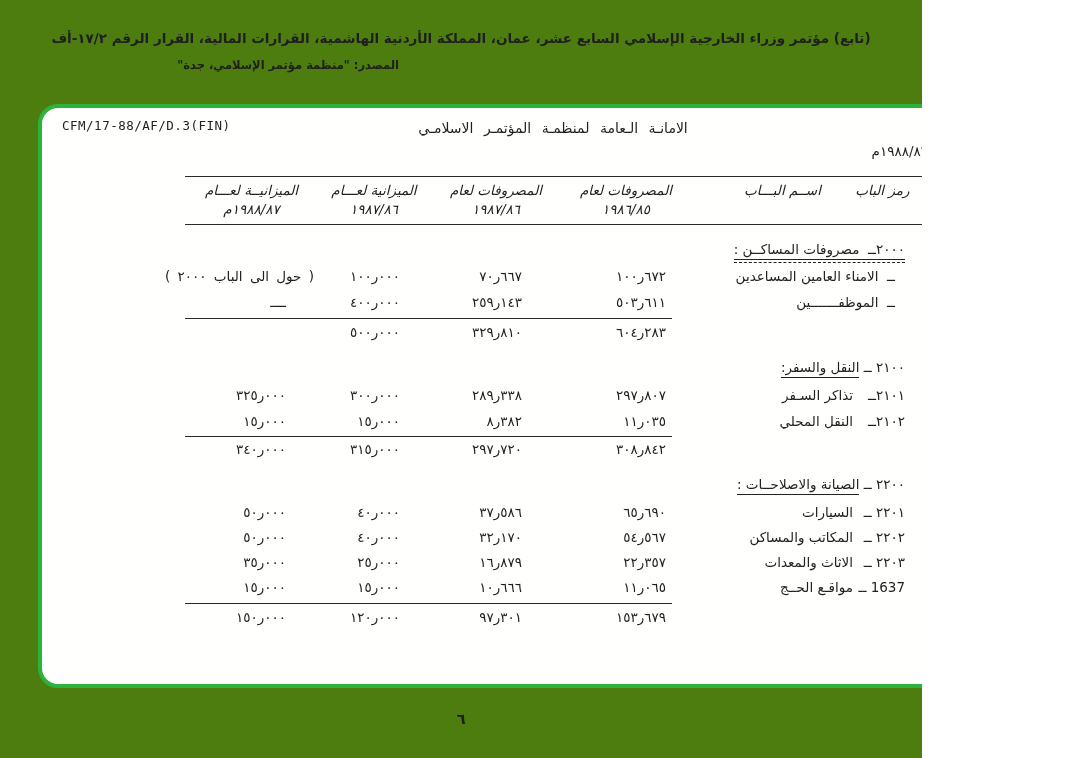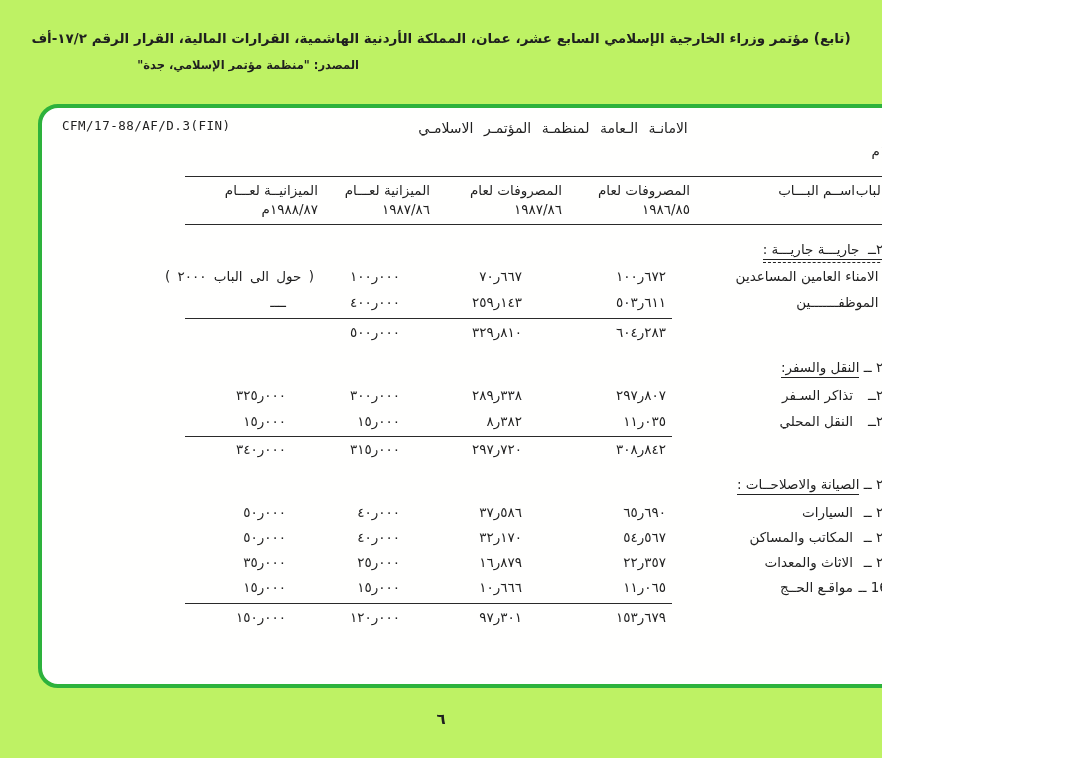--- a/index.html
+++ b/index.html
@@ -1,20 +1,21 @@
 <!DOCTYPE html>
 <html lang="ar"><head>
 <meta charset="utf-8">
 <style>
   html,body{margin:0;padding:0;background:#ffffff;}
   .page{
     position:relative;width:882px;height:758px;overflow:hidden;
-    background:#bef264;color:#1f1f1f;
+    background:#4d7c0f;color:#1f1f1f;
     font-family:"DejaVu Sans",sans-serif;
     direction:rtl;
+    padding-left:40px;
   }
   
   .conf-title{
     position:absolute;top:30px;left:0;right:0;text-align:center;
     font-size:13.5px;font-weight:bold;letter-spacing:0.2px;white-space:nowrap;
   }
   .source-line{
     position:absolute;top:58px;right:523px;
     font-size:11.5px;font-weight:bold;white-space:nowrap;
   }
@@ -38,21 +39,21 @@
   
   .btable{position:absolute;top:68px;left:143px;width:765px;font-size:13.5px;}
   .hrule{width:765px;border-top:1.5px solid #2a2a2a;height:0;}
   .prule{width:487px;border-top:1.5px solid #2a2a2a;height:0;margin-right:auto;margin-left:0;}
   .trow{
     display:grid;
     grid-template-columns:95px 165px 128px 132px 112px 133px; 
     line-height:21px;white-space:nowrap;
   }
   .thead{padding:4px 0 5px 0;line-height:19px;}
-  .th{text-align:right;}
+  .th{text-align:center;font-style:italic;}
   .th-code{padding-right:40px;}
   .th-name{padding-left:20px;}
   .cell{overflow:visible;}
   .codecell{text-align:right;padding-right:45px;}
   .namecell{text-align:right;padding-right:2px;}
   .namespan{grid-column:1 / span 2;text-align:right;padding-right:55px;}
   .section-cell{grid-column:1 / -1;text-align:right;padding-right:45px;}
   .section-cell.sub{padding-right:68px;}
   .num{direction:ltr;unicode-bidi:bidi-override;text-align:right;letter-spacing:0.5px;}
   .c3{padding-right:24px;}
@@ -111,21 +112,21 @@
         <div class="th">
           <div>الميزانيــة لعـــام</div>
           <div>١٩٨٨/٨٧م</div>
         </div>
       </div>
 
       <div class="hrule"></div>
 
       <div class="trow mt14">
         <div class="cell section-cell">
-          <span class="u-dash"><span class="u"><span>٢٠٠٠ــ</span>&nbsp;&nbsp;<span>جاريـــة جاريـــة :</span></span></span>
+          <span class="u-dash"><span class="u"><span>٢٠٠٠ــ</span>&nbsp;&nbsp;<span>مصروفات المساكــن :</span></span></span>
         </div>
       </div>
 
 
       <div class="trow mt6">
         <div class="cell namespan"><span>ــ</span>&nbsp;&nbsp;<span>الامناء العامين المساعدين</span></div>
         <div class="cell num c3">١٠٠ر٦٧٢</div>
         <div class="cell num c4">٧٠ر٦٦٧</div>
         <div class="cell num c5">١٠٠ر٠٠٠</div>
         <div class="cell note">( حول الى الباب ٢٠٠٠ )</div>

